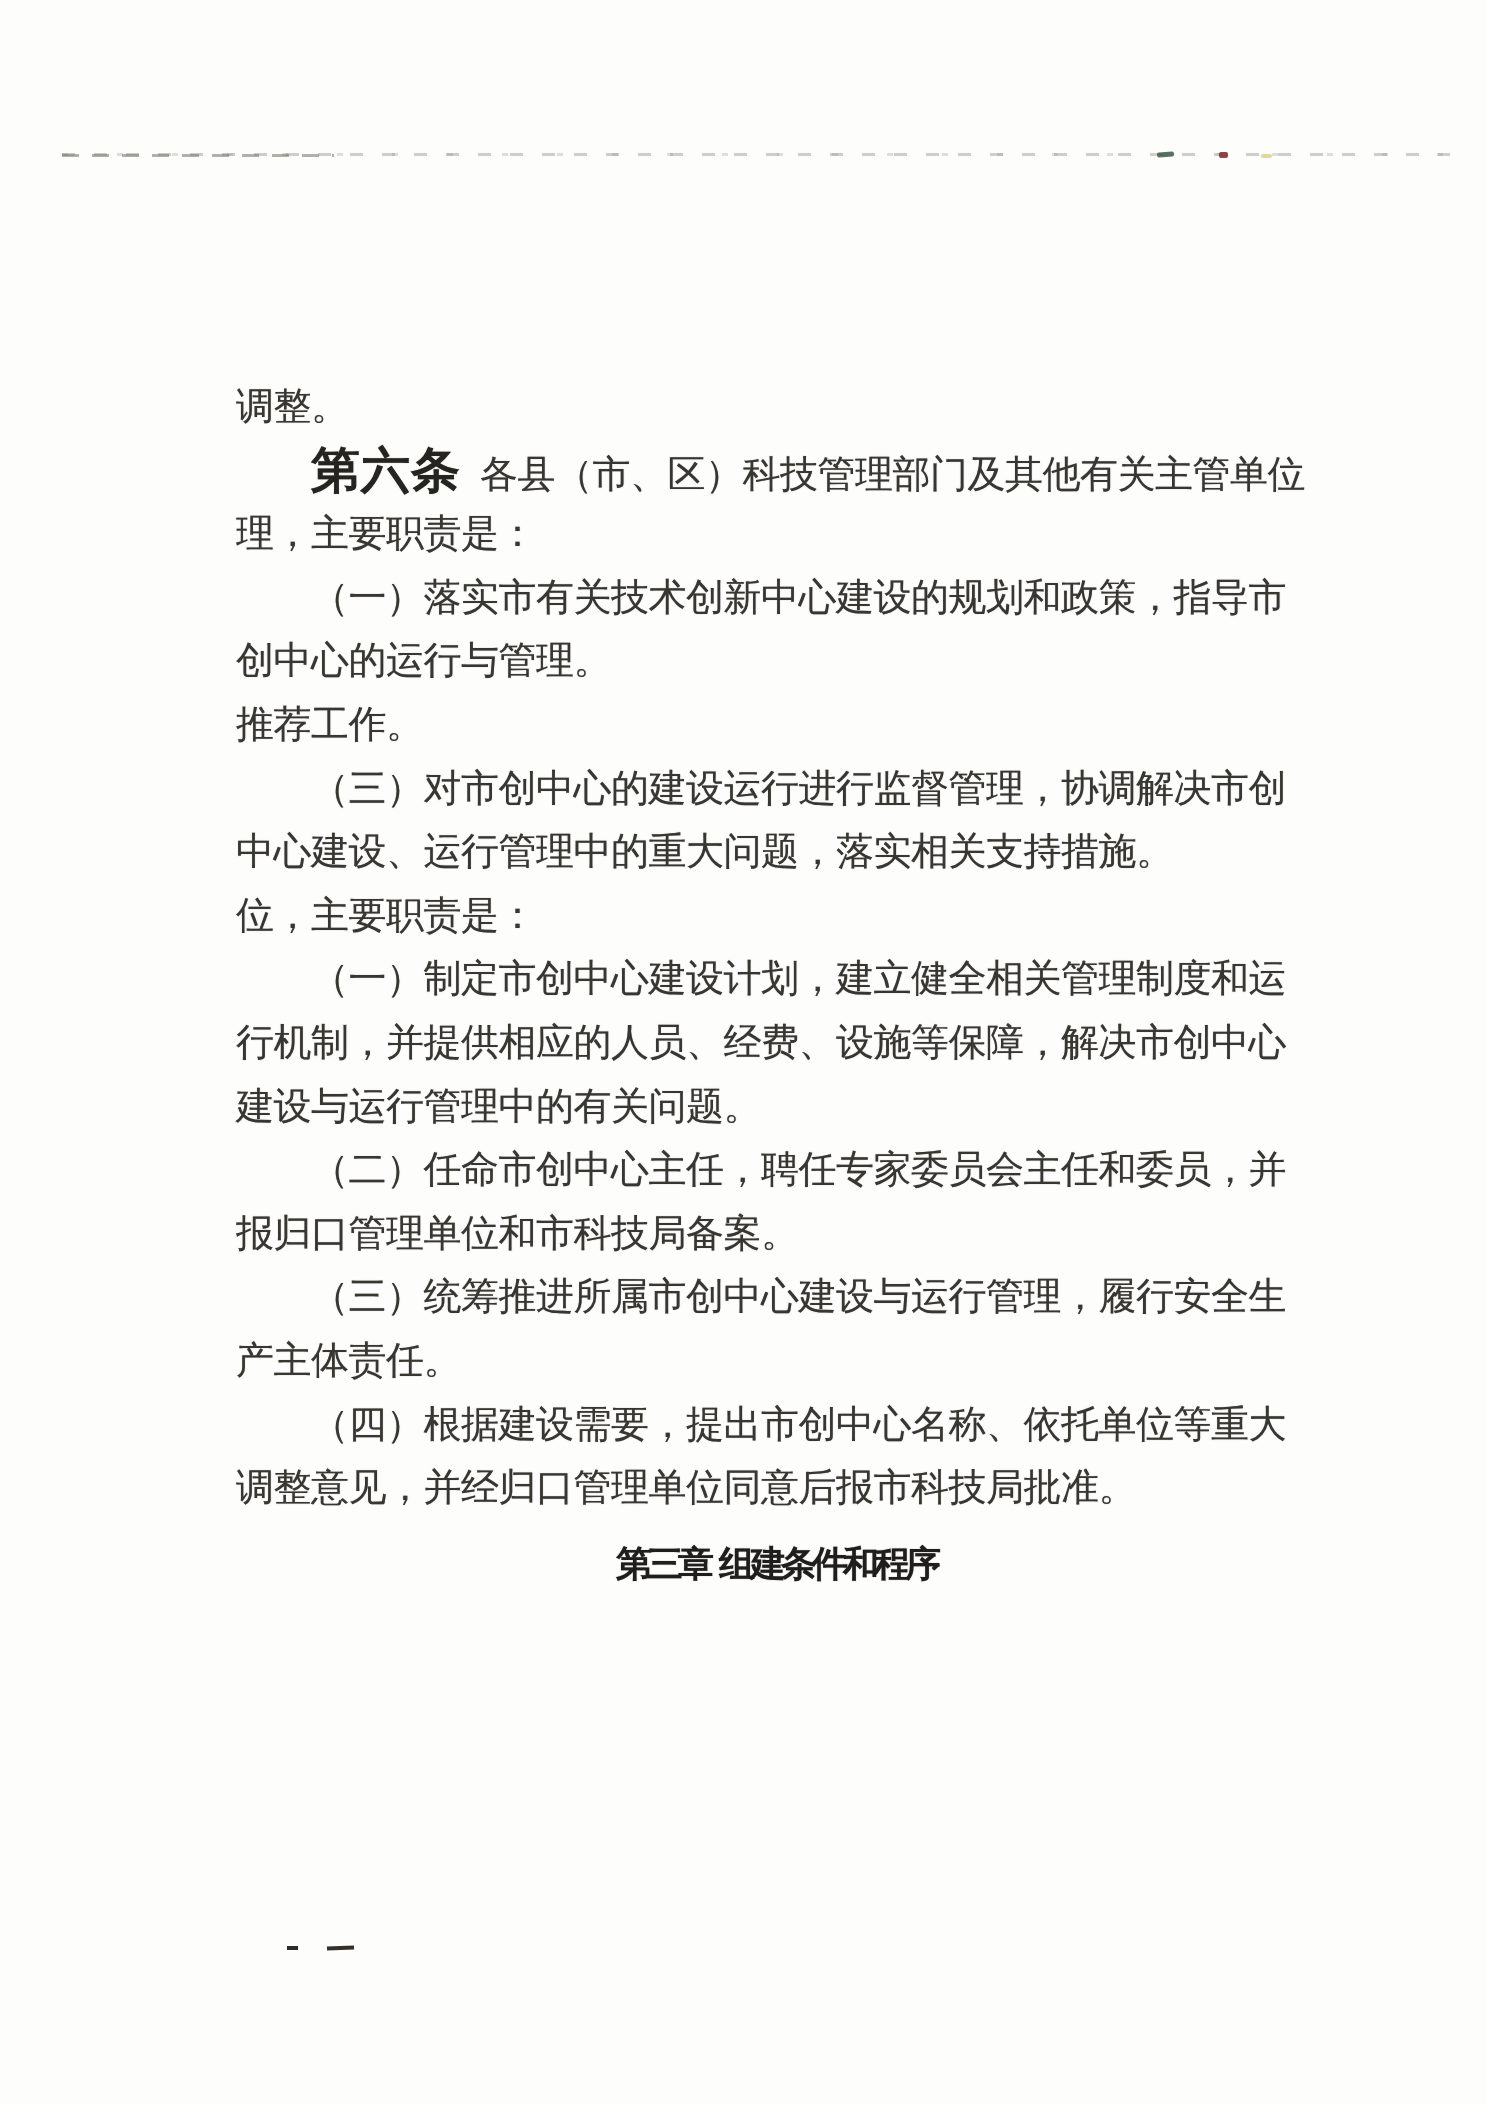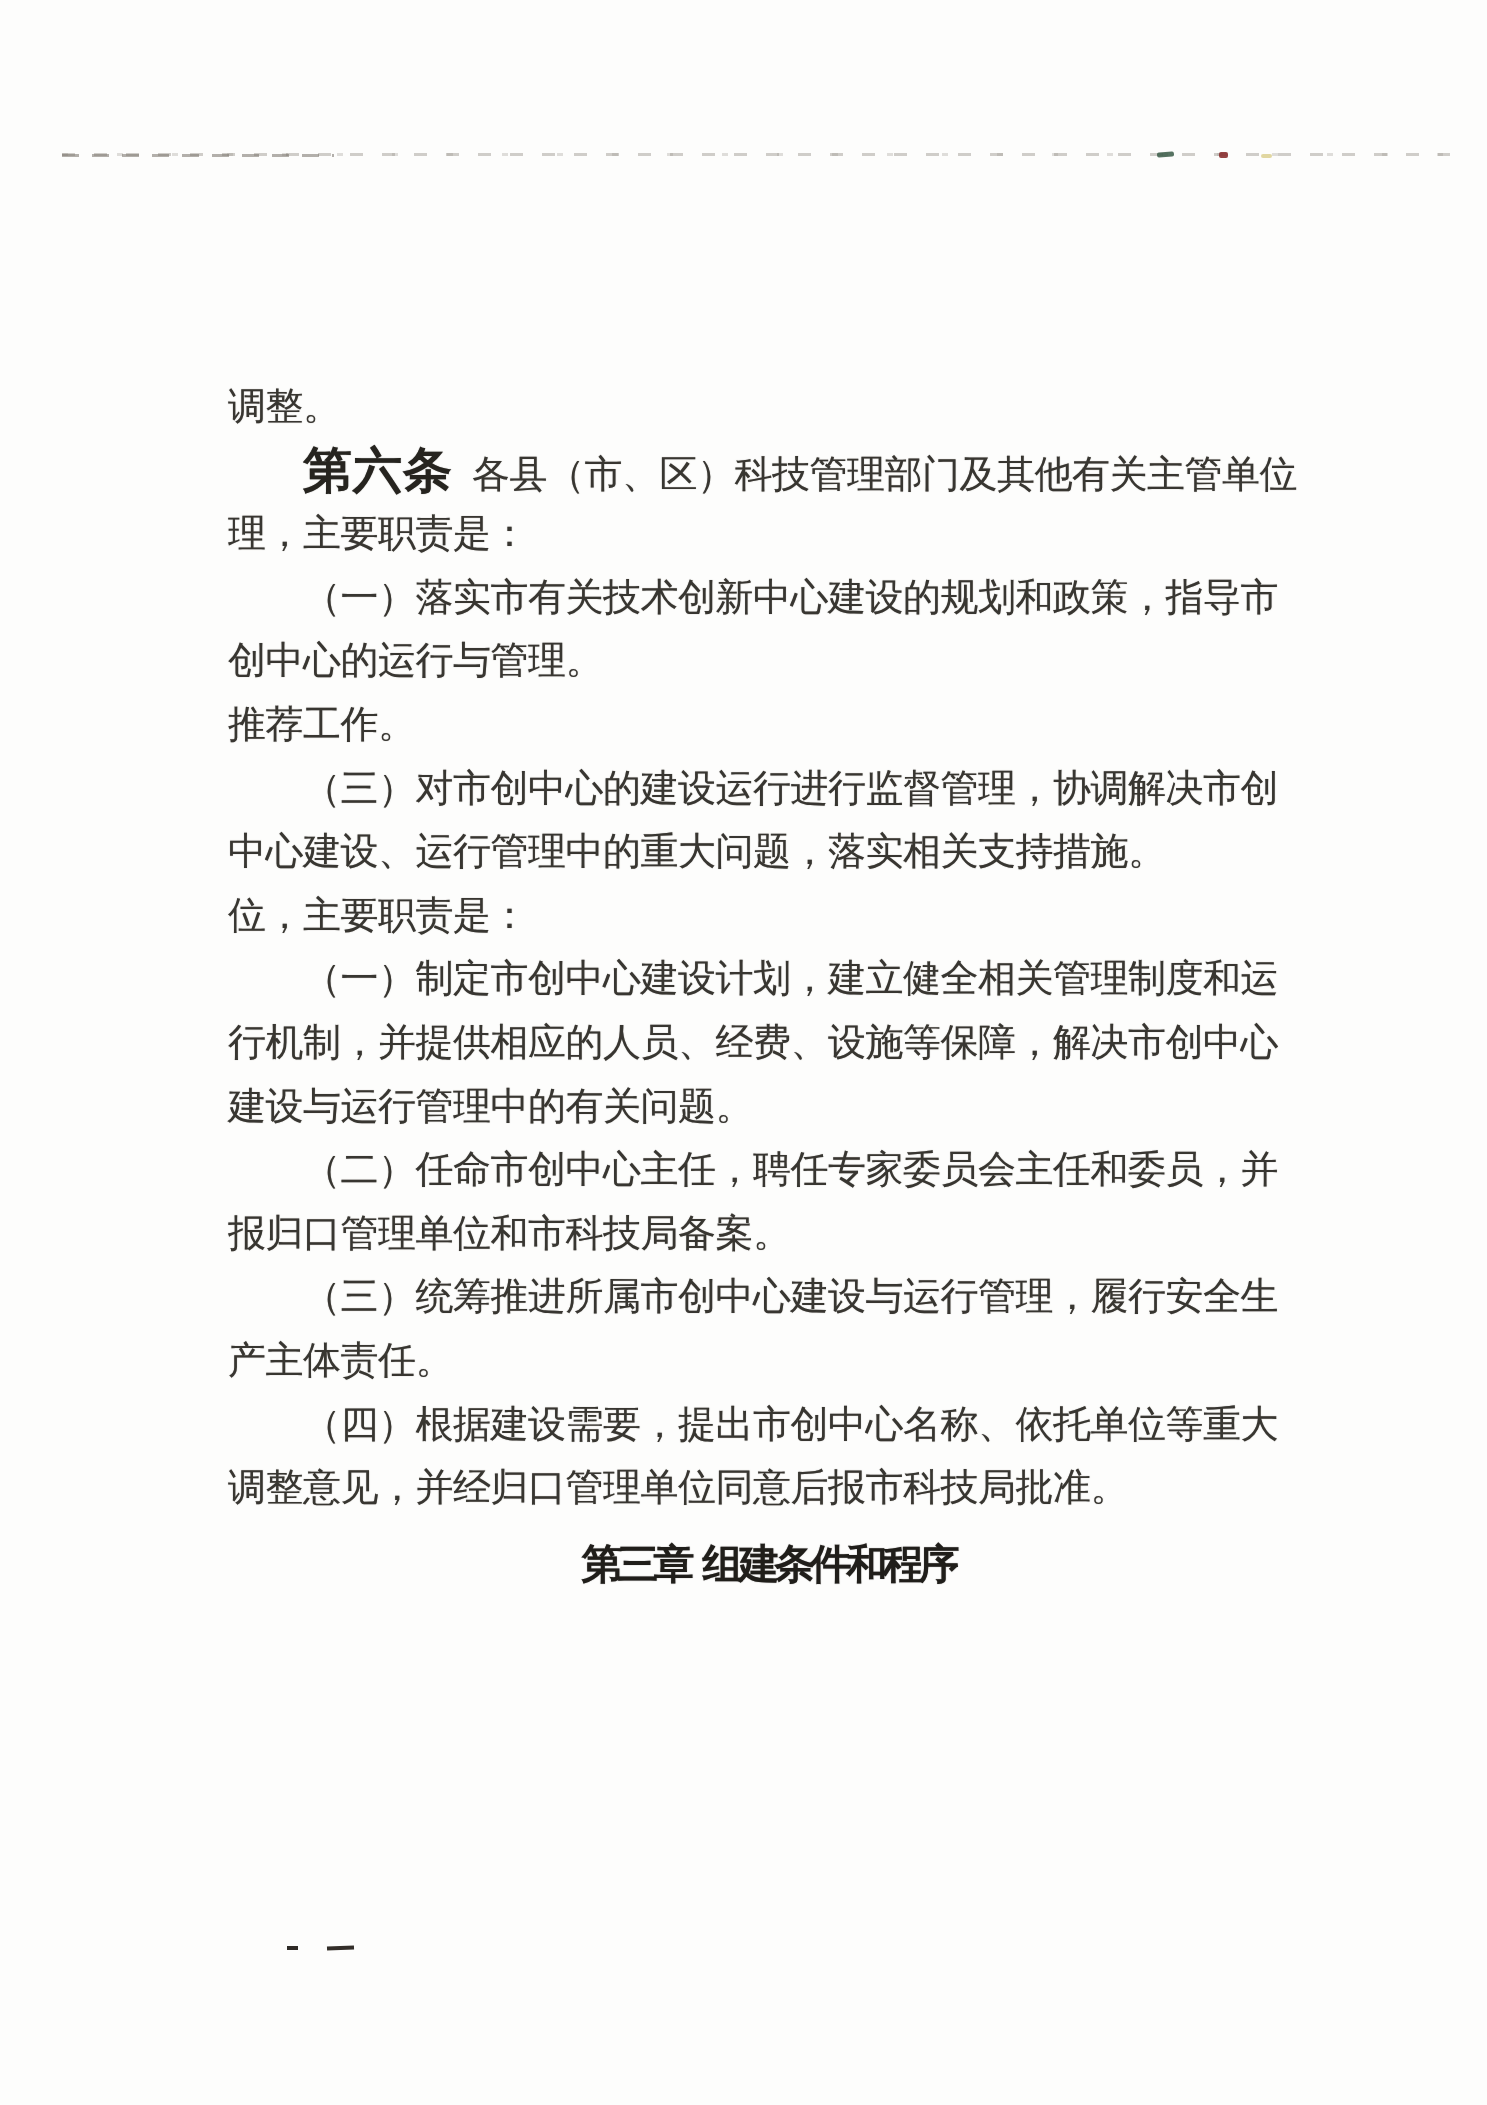--- a/index.html
+++ b/index.html
@@ -23,21 +23,21 @@
     position:absolute; left:62px; top:154px; width:272px; height:3px;
     background-image:repeating-linear-gradient(90deg, rgba(118,112,104,.55) 0 17px, rgba(0,0,0,0) 17px 30px);
   }
   .speck { position:absolute; border-radius:2px; }
   .speck-green  { left:1157px; top:152px; width:17px; height:5px; background:#3a5a47; opacity:.85; transform:rotate(-4deg); }
   .speck-red    { left:1219px; top:152px; width:9px;  height:6px; background:#8a3030; opacity:.9; }
   .speck-yellow { left:1261px; top:154px; width:11px; height:4px; background:#d9cd8a; opacity:.8; }
 
   
   .content {
-    position:absolute; left:228px; top:375px; width:1052px;
+    position:absolute; left:236px; top:375px; width:1052px;
     color:#383631;
   }
   .line {
     height:63.6px; line-height:63.6px;
     font-size:38px; letter-spacing:-0.5px;
     white-space:pre;
     text-shadow:0 0 1px rgba(72,68,62,.55);
   }
   .indent { text-indent:75px; }
   .b {
@@ -45,21 +45,21 @@
     font-weight:700; font-size:49px; letter-spacing:1px;
     color:#26241f; margin-right:19px;
     text-shadow:0 0 1px rgba(40,38,34,.6);
   }
   .b:empty { display:none; margin:0; }
 
   .chapter-heading {
     margin-top:12px; height:64px; line-height:64px;
     text-align:center; transform:translateX(14px);
     font-family:"Liberation Sans","DejaVu Sans",sans-serif;
-    font-weight:700; font-size:41px; letter-spacing:-5px;
+    font-weight:700; font-size:36px; letter-spacing:-5px;
     color:#201e1a; white-space:pre;
     text-shadow:0 0 1px rgba(35,33,30,.65);
   }
 
   
   .foot-mark { position:absolute; background:#2e2a26; }
   .foot-mark-short { left:287px; top:1946px; width:11px; height:4px; }
   .foot-mark-long  { left:327px; top:1946px; width:27px; height:4px; transform:rotate(-2deg); background:#332e29; }
 </style>
 </head>

